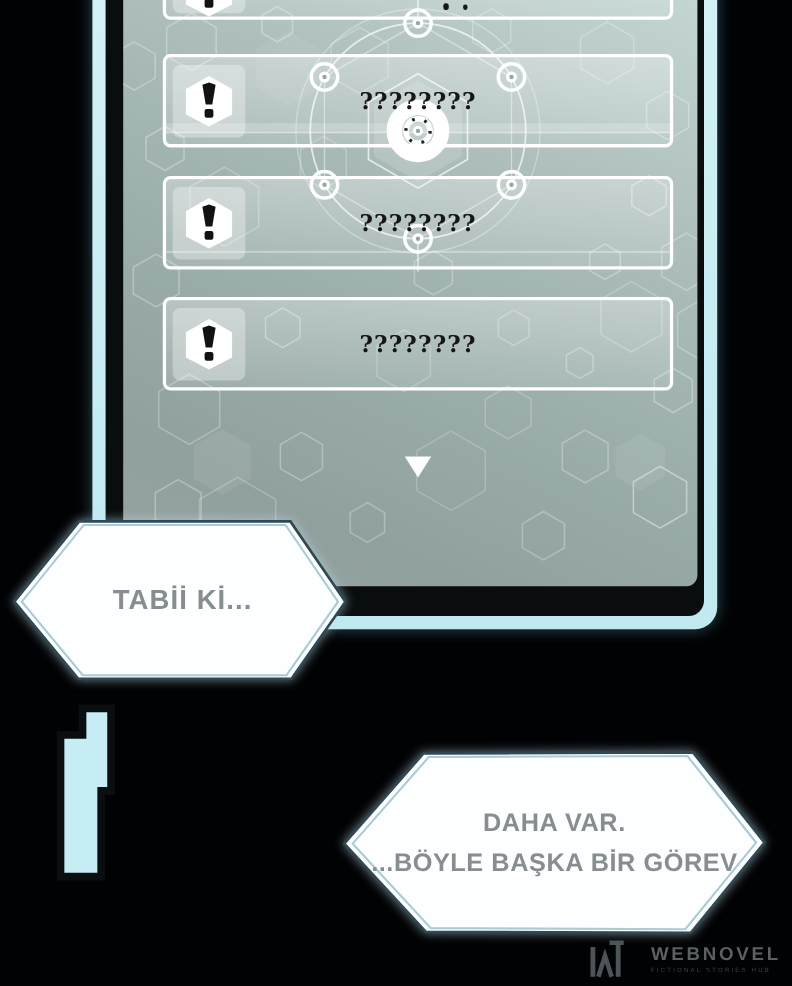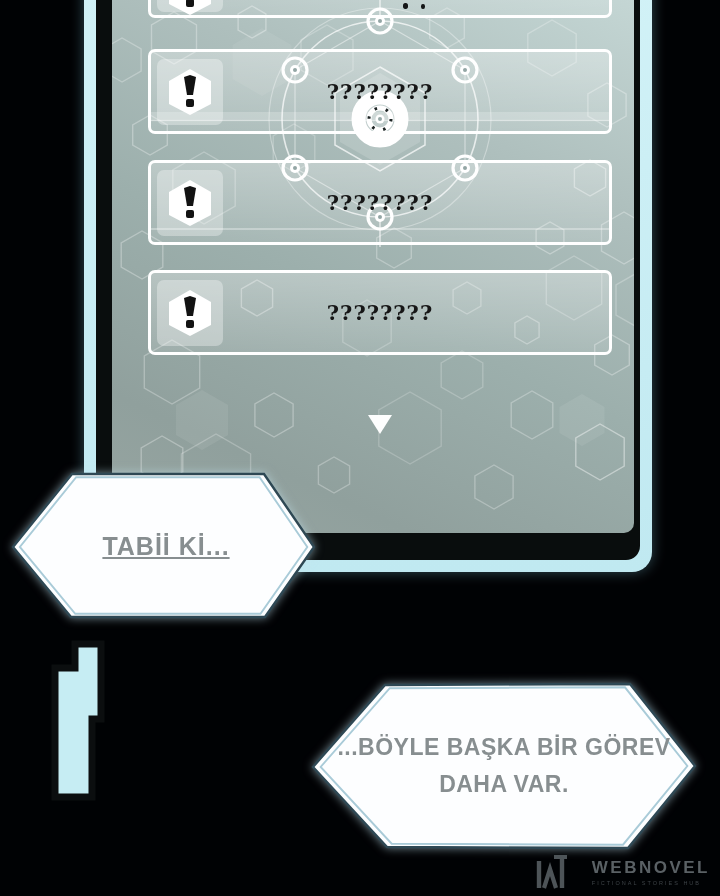--- a/index.html
+++ b/index.html
@@ -33,21 +33,21 @@
   .scroll-arrow{position:absolute;left:256px;top:415px;width:0;height:0;
     border-left:12px solid transparent;border-right:12px solid transparent;
     border-top:19px solid #fdfefe;}
 
   
   .bubble{position:absolute;filter:drop-shadow(0 0 5px rgba(195,228,240,.55));}
   .bubble-text{position:absolute;display:flex;flex-direction:column;
     align-items:center;justify-content:center;text-align:center;
     color:#878e90;font-weight:700;pointer-events:none;}
   #bubble1-text{left:10px;top:468px;width:312px;height:156px;
-    font-size:25px;letter-spacing:1px;text-decoration:underline;}
+    font-size:25px;letter-spacing:1px;}
   #bubble2-text{left:306px;top:676px;width:396px;height:180px;
     font-size:23px;line-height:37px;letter-spacing:.5px;}
 
   
   .step-shape{position:absolute;left:50px;top:638px;}
 
   
   .footer{position:absolute;right:10px;bottom:6px;display:flex;
     align-items:center;gap:24px;}
   .brand-col{display:flex;flex-direction:column;gap:2px;}
@@ -195,22 +195,22 @@
 
 <svg class="step-shape" width="58" height="166" viewBox="0 0 58 166">
   <polygon points="25,6 51,6 51,81 42,81 42,159 5,159 5,30 25,30" fill="#c6edf3" stroke="#0b0e0f" stroke-width="7" stroke-linejoin="miter"></polygon>
 </svg>
 
 <svg class="bubble" style="left:306px;top:676px;" width="396" height="180" viewBox="0 0 396 180">
   <polygon points="79,9 324,8 389,90 322,172 81,171 7,91" fill="#fdfeff" stroke="#2e4854" stroke-width="2.4"></polygon>
   <polygon points="79,9 324,8 389,90 322,172 81,171 7,91" fill="none" stroke="#a9cbd8" stroke-width="2" transform="translate(198 90) scale(0.96) translate(-198 -90)"></polygon>
 </svg>
 <div class="bubble-text" id="bubble2-text">
+  <span>DAHA VAR.</span>
   <span>...BÖYLE BAŞKA BİR GÖREV</span>
-  <span>DAHA VAR.</span>
 </div>
 
 <div class="footer">
   <svg width="34" height="36" viewBox="0 0 34 36">
     <path d="M5 7 V34" stroke="#4d5458" stroke-width="4.4" fill="none"></path>
     <path d="M10 34 L16 15 L22 34" stroke="#4d5458" stroke-width="4.2" fill="none" stroke-linejoin="miter"></path>
     <path d="M28 3 V34" stroke="#4d5458" stroke-width="4.4" fill="none"></path>
     <path d="M20 3 H33" stroke="#4d5458" stroke-width="4" fill="none"></path>
   </svg>
   <div class="brand-col">

